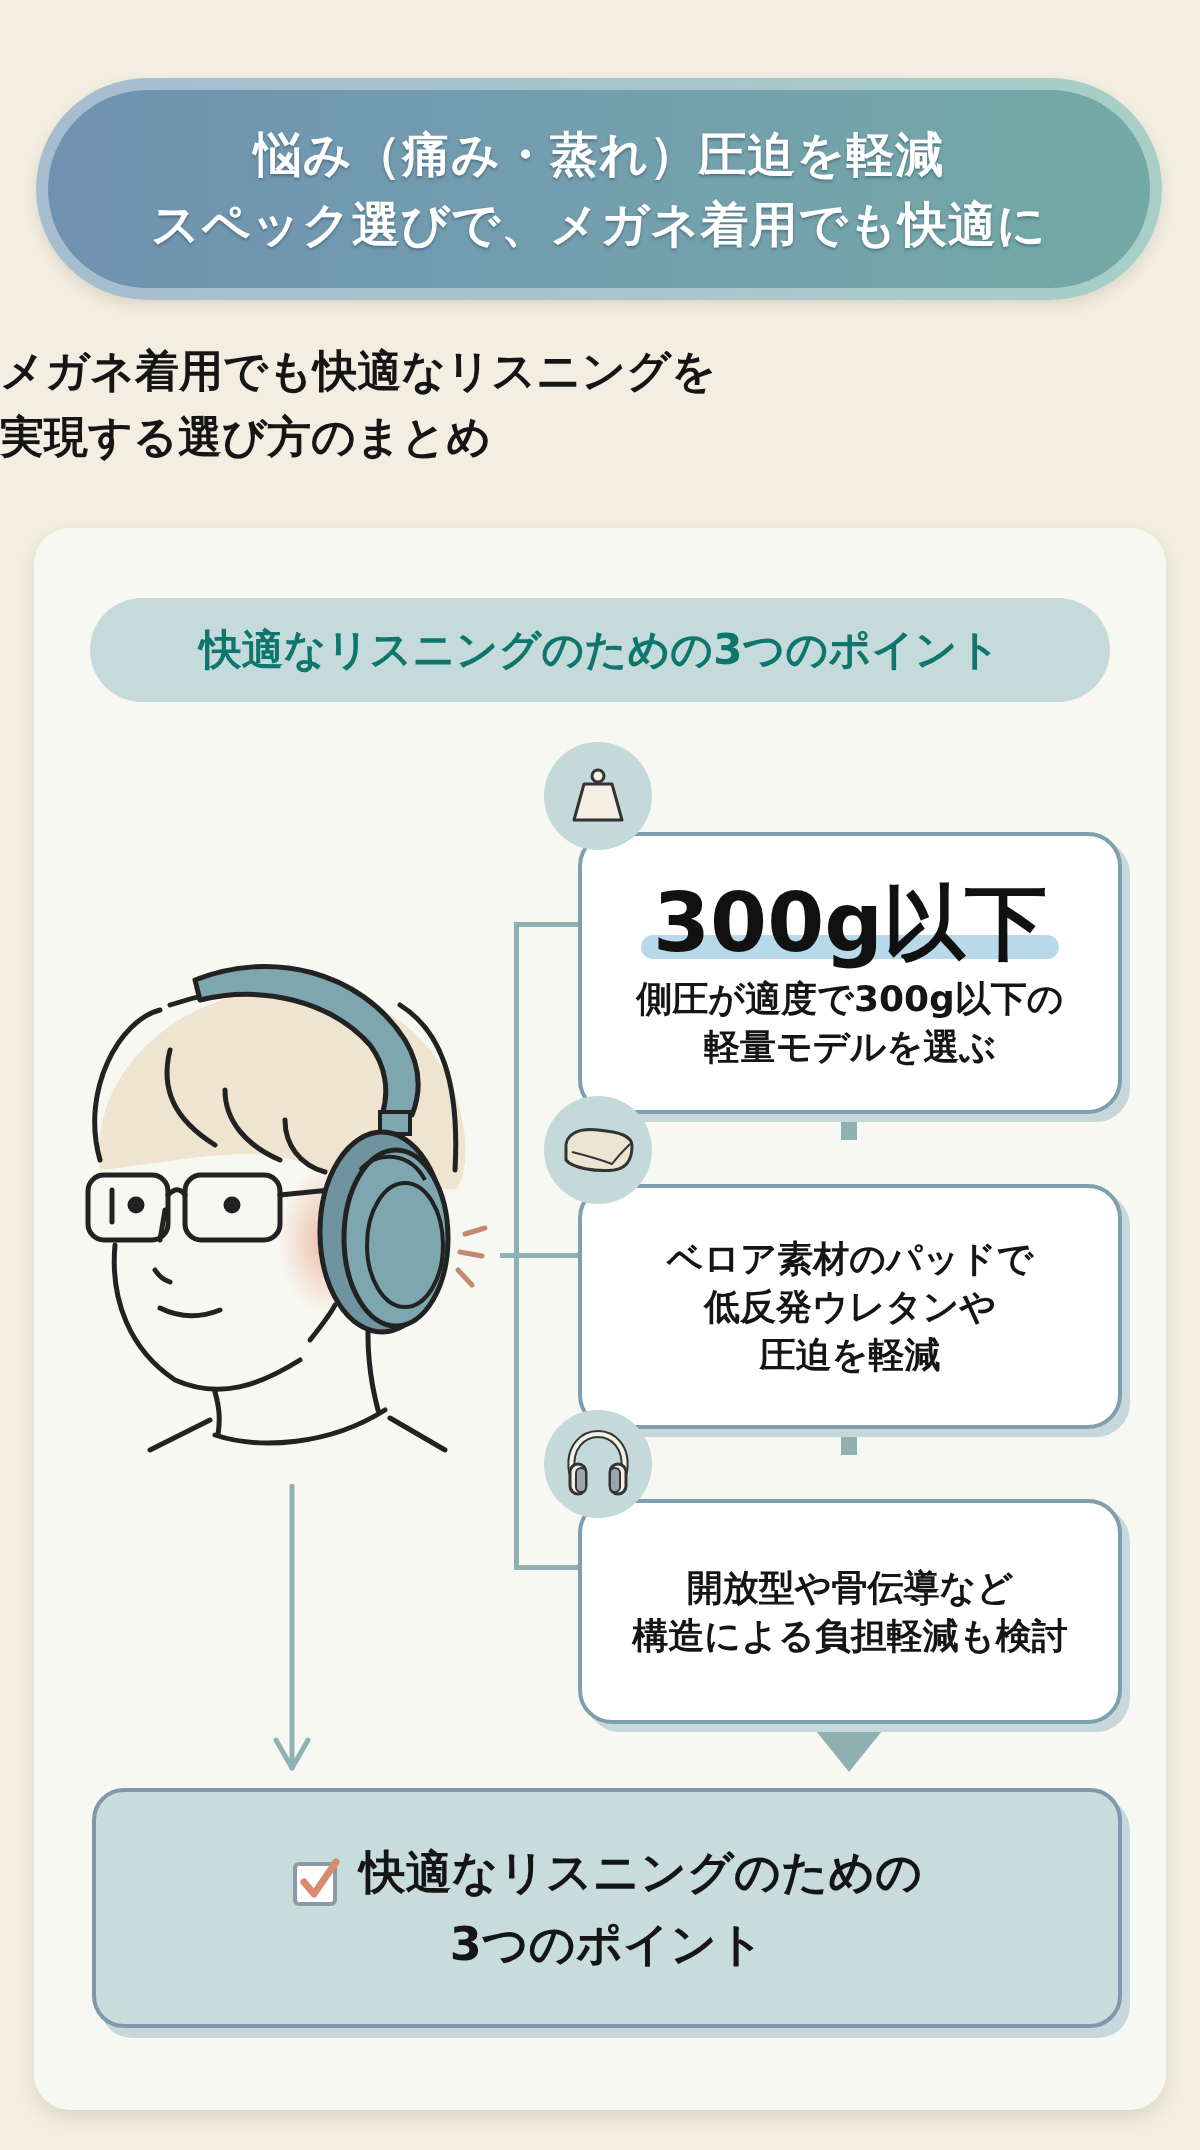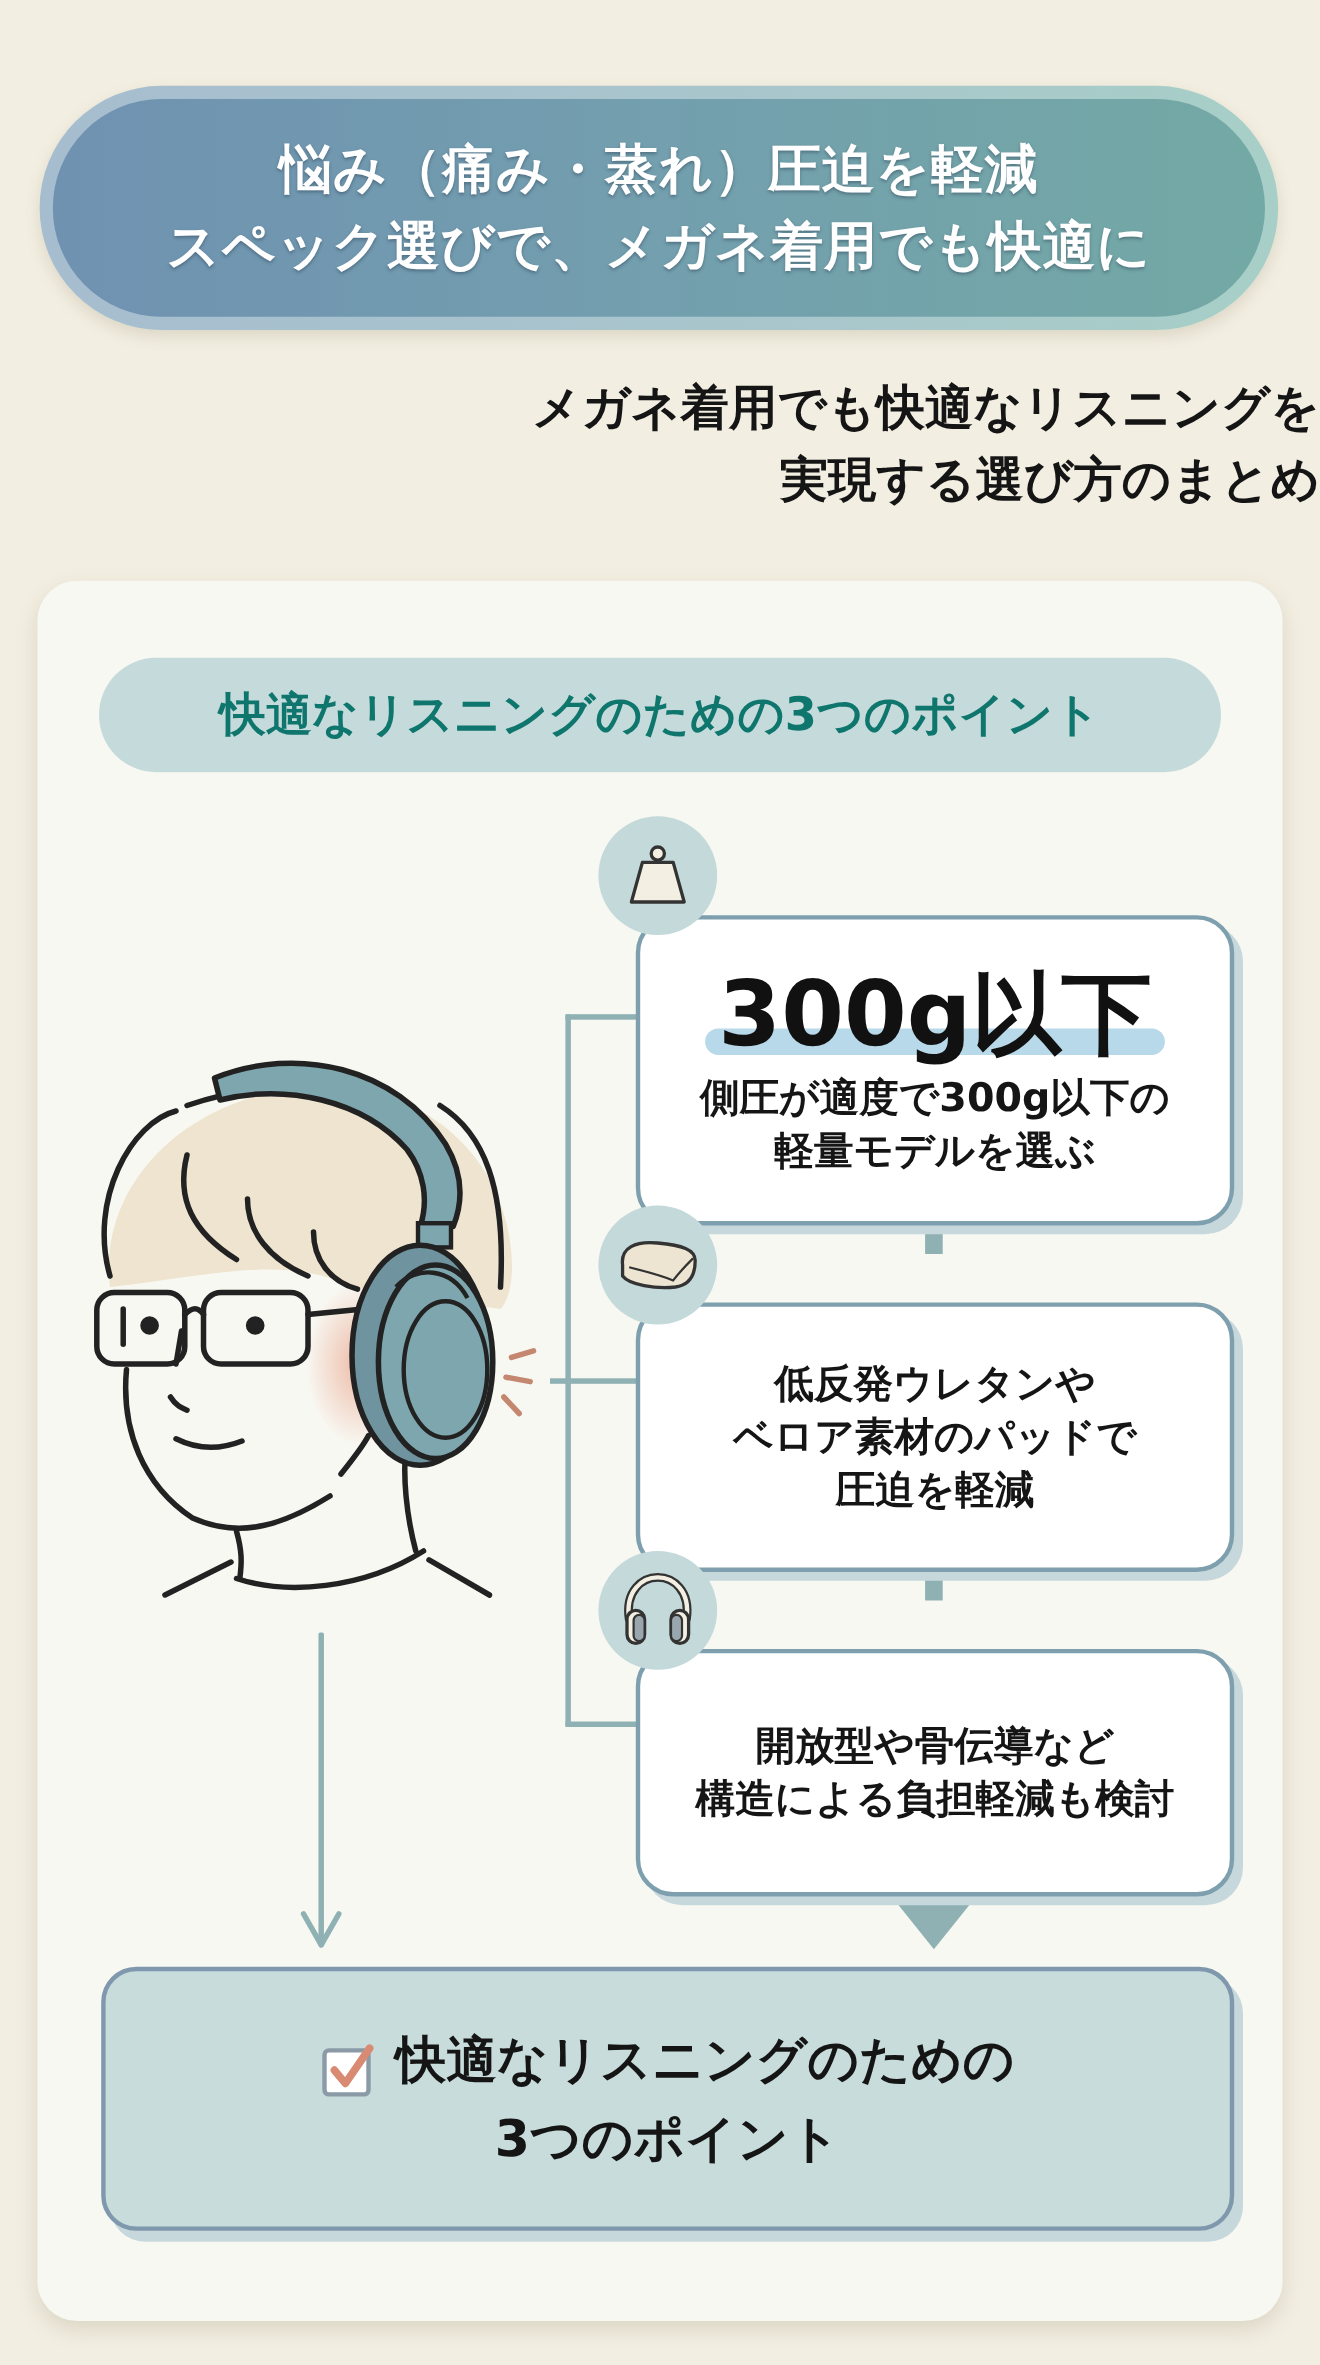--- a/index.html
+++ b/index.html
@@ -23,21 +23,21 @@
     background: linear-gradient(90deg, #6f92b1 0%, #739fae 50%, #73a9a5 100%);
     display: flex; flex-direction: column; align-items: center; justify-content: center;
   }
   .title-line {
     color: #ffffff; font-weight: bold; font-size: 48px; line-height: 70px;
     letter-spacing: 1px;
     text-shadow: 0 2px 3px rgba(40,60,80,0.45);
     white-space: nowrap;
   }
   .subtitle {
-    position: absolute; left: 0; top: 338px; width: 1200px; text-align: right;
+    position: absolute; left: 0; top: 338px; width: 1200px; text-align: left;
   }
   .subtitle-line {
     font-weight: bold; font-size: 44px; line-height: 66px; color: #151515; white-space: nowrap;
   }
   .card {
     position: absolute; left: 34px; top: 528px; width: 1132px; height: 1582px;
     background: #f8f8f2; border-radius: 36px;
     box-shadow: 0 8px 18px rgba(120,110,80,0.18);
   }
   .section-header {
@@ -188,22 +188,22 @@
   <div class="txt">軽量モデルを選ぶ</div>
 </div>
 <div class="icon-badge" style="left:544px; top:742px;">
   <svg width="64" height="64" viewBox="0 0 64 64">
     <circle cx="32" cy="12" r="6" fill="#f3efe2" stroke="#333" stroke-width="3"></circle>
     <path d="M18,20 L46,20 L56,56 L8,56 Z" fill="#f3efe2" stroke="#333" stroke-width="3" stroke-linejoin="round"></path>
   </svg>
 </div>
 
 <div class="point-box" style="top:1140px; height:245px;">
+  <div class="txt">ベロア素材のパッドで</div>
   <div class="txt">低反発ウレタンや</div>
-  <div class="txt">ベロア素材のパッドで</div>
   <div class="txt">圧迫を軽減</div>
 </div>
 <div class="icon-badge" style="left:544px; top:1096px;">
   <svg width="80" height="56" viewBox="0 0 80 56">
     <path d="M8,28 C6,12 20,6 40,8 C62,10 74,14 74,24 C74,36 70,46 56,48 C38,50 14,46 8,38 Z" fill="#ede5d2" stroke="#333" stroke-width="3"></path>
     <path d="M14,30 C30,34 44,38 54,42 C60,34 66,28 72,22" fill="none" stroke="#333" stroke-width="2"></path>
   </svg>
 </div>
 
 <div class="point-box" style="top:1455px; height:225px;">

